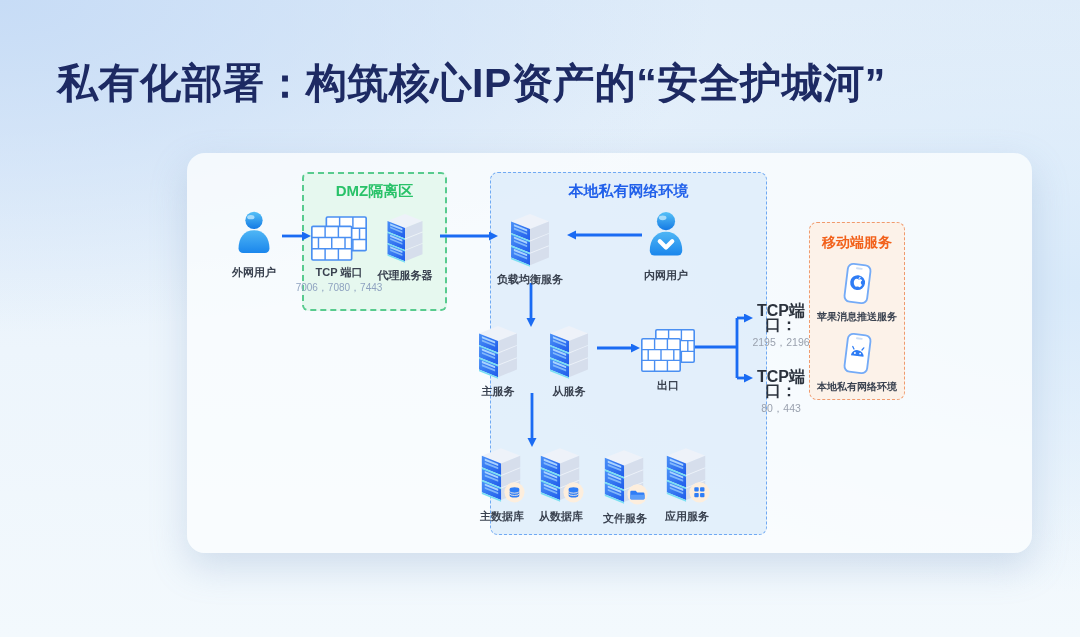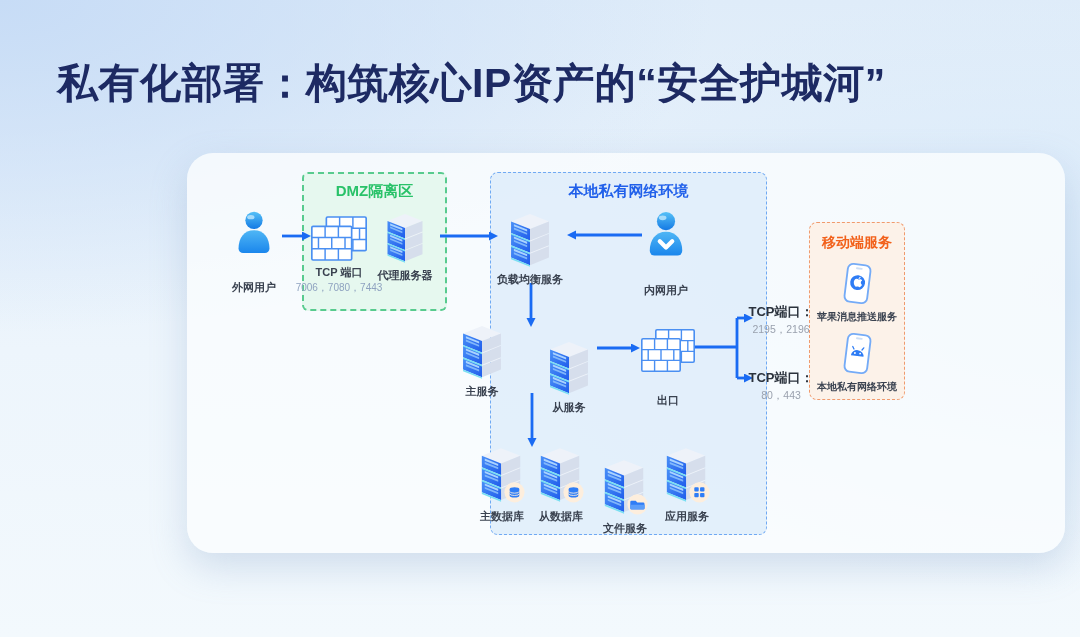--- a/index.html
+++ b/index.html
@@ -10,51 +10,50 @@
       radial-gradient(120% 95% at 0% 0%, #c7dcf6 0%, rgba(199,220,246,0) 55%),
       radial-gradient(90% 80% at 100% 45%, #d9eafa 0%, rgba(217,234,250,0) 60%),
       linear-gradient(180deg,#dfecf9 0%,#edf5fc 55%,#f3f9fd 100%);
   }
   .page-title{
     position:absolute;left:57px;top:56px;margin:0;
     font-size:41px;font-weight:800;color:#1d2a63;letter-spacing:.5px;white-space:nowrap;
   }
   .card{
     position:absolute;left:187px;top:153px;width:845px;height:400px;
-    background:rgba(250,252,254,.82);border-radius:26px;
+    background:rgba(250,252,254,.82);border-radius:18px;
     box-shadow:0 14px 36px rgba(130,158,200,.30);
-    padding-left:33px;
   }
   .zone{position:absolute;border-radius:8px;}
   .zone-title{position:absolute;top:8px;left:0;right:0;text-align:center;font-size:15px;font-weight:700;}
   .dmz{left:115px;top:19px;width:141px;height:135px;background:rgba(229,248,238,.95);border:2px dashed #58cb8e;border-radius:6px;}
   .dmz .zone-title{color:#29c269;}
   .net{left:271px;top:19px;width:275px;height:361px;background:rgba(221,236,250,.8);border:1.5px dashed #6fa9f3;margin-left:32px;}
   .net .zone-title{color:#2160ea;top:9px;}
   .mob{left:622px;top:69px;width:94px;height:176px;background:#fcf2e9;border:1.5px dashed #f09a6d;
        display:flex;flex-direction:column;align-items:center;}
   .mob-title{margin-top:11px;font-size:14px;font-weight:700;color:#f2611b;}
   .connectors{position:absolute;left:0;top:0;width:736px;height:400px;pointer-events:none;}
   .node{position:absolute;width:90px;display:flex;flex-direction:column;align-items:center;}
   .nlabel{margin-top:4px;font-size:11px;font-weight:600;color:#3a4250;white-space:nowrap;}
   .nports{margin-top:1px;font-size:10px;color:#8fa3c0;white-space:nowrap;}
-  .gap6 .nlabel{margin-top:21px;}
+  .gap6 .nlabel{margin-top:6px;}
   .i-user{width:40px;height:50px;}
   .i-user2{width:42px;height:53px;}
   .i-fw{width:56px;height:45px;}
   .i-srv{width:42px;height:51px;}
   .i-srvm{width:46px;height:55px;}
   .i-fw2{width:54px;height:43px;}
   .i-srvb{width:48px;height:58px;}
   .i-phone{width:27px;height:45px;transform:rotate(7deg);}
   .mob .nlabel{margin-top:4px;font-size:10px;}
   .mob .ph1{margin-top:9px;}
   .mob .ph2{margin-top:7px;}
   .port-label{position:absolute;width:74px;text-align:center;line-height:14px;}
-  .port-label b{font-size:13px;color:#2b323d;font-weight:700;}
+  .port-label b{font-size:16px;color:#2b323d;font-weight:700;}
   .port-values{margin-top:3px;font-size:10.5px;color:#9aa1ae;white-space:nowrap;}
 </style>
 </head>
 <body>
 
 <svg width="0" height="0" style="position:absolute" aria-hidden="true">
   <defs>
     <linearGradient id="gSrv" x1="0" y1="0" x2="1" y2="1">
       <stop offset="0" stop-color="#4a90f7"></stop>
         <stop offset="1" stop-color="#1f5ceb"></stop>
@@ -210,28 +209,28 @@
       <div class="nlabel">负载均衡服务</div>
     </div>
 
     <div class="node gap6" style="left:434px;top:56px">
       <svg class="i-user2">
           <use href="#sym-user-check"></use>
         </svg>
       <div class="nlabel">内网用户</div>
     </div>
 
-    <div class="node" style="left:250px;top:172px">
+    <div class="node" style="left:266px;top:172px">
       <svg class="i-srvm">
           <use href="#sym-server"></use>
         </svg>
       <div class="nlabel">主服务</div>
     </div>
 
-    <div class="node" style="left:337px;top:188px">
+    <div class="node" style="left:337px;top:172px">
       <svg class="i-srvm">
           <use href="#sym-server"></use>
         </svg>
       <div class="nlabel">从服务</div>
     </div>
 
     <div class="node gap6" style="left:436px;top:176px">
       <svg class="i-fw2">
           <use href="#sym-firewall"></use>
         </svg>
@@ -245,21 +244,21 @@
       <div class="nlabel">主数据库</div>
     </div>
 
     <div class="node" style="left:329px;top:294px">
       <svg class="i-srvb">
           <use href="#sym-server-db"></use>
         </svg>
       <div class="nlabel">从数据库</div>
     </div>
 
-    <div class="node" style="left:393px;top:306px">
+    <div class="node" style="left:393px;top:296px">
       <svg class="i-srvb">
           <use href="#sym-server-folder"></use>
         </svg>
       <div class="nlabel">文件服务</div>
     </div>
 
     <div class="node" style="left:455px;top:294px">
       <svg class="i-srvb">
           <use href="#sym-server-apps"></use>
         </svg>

